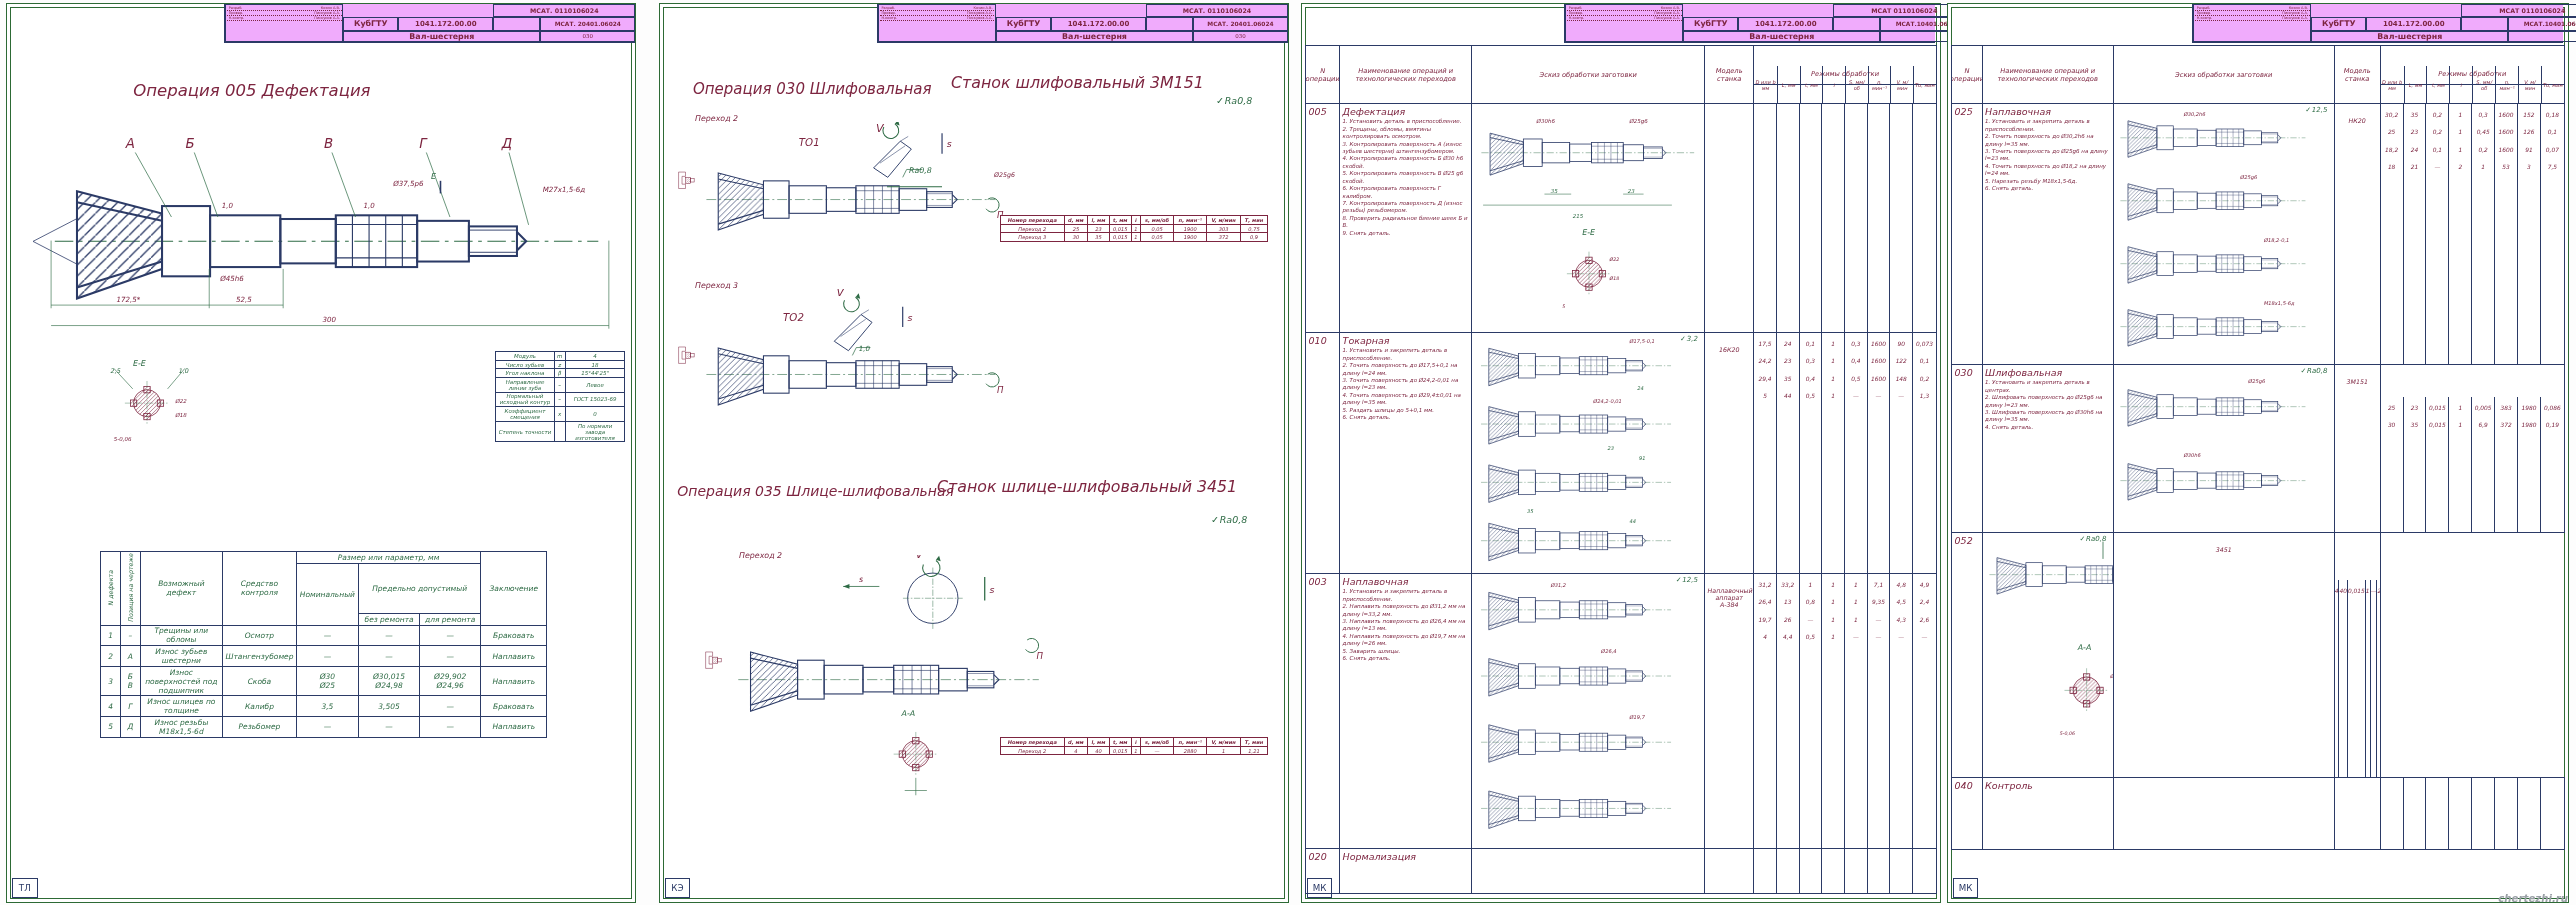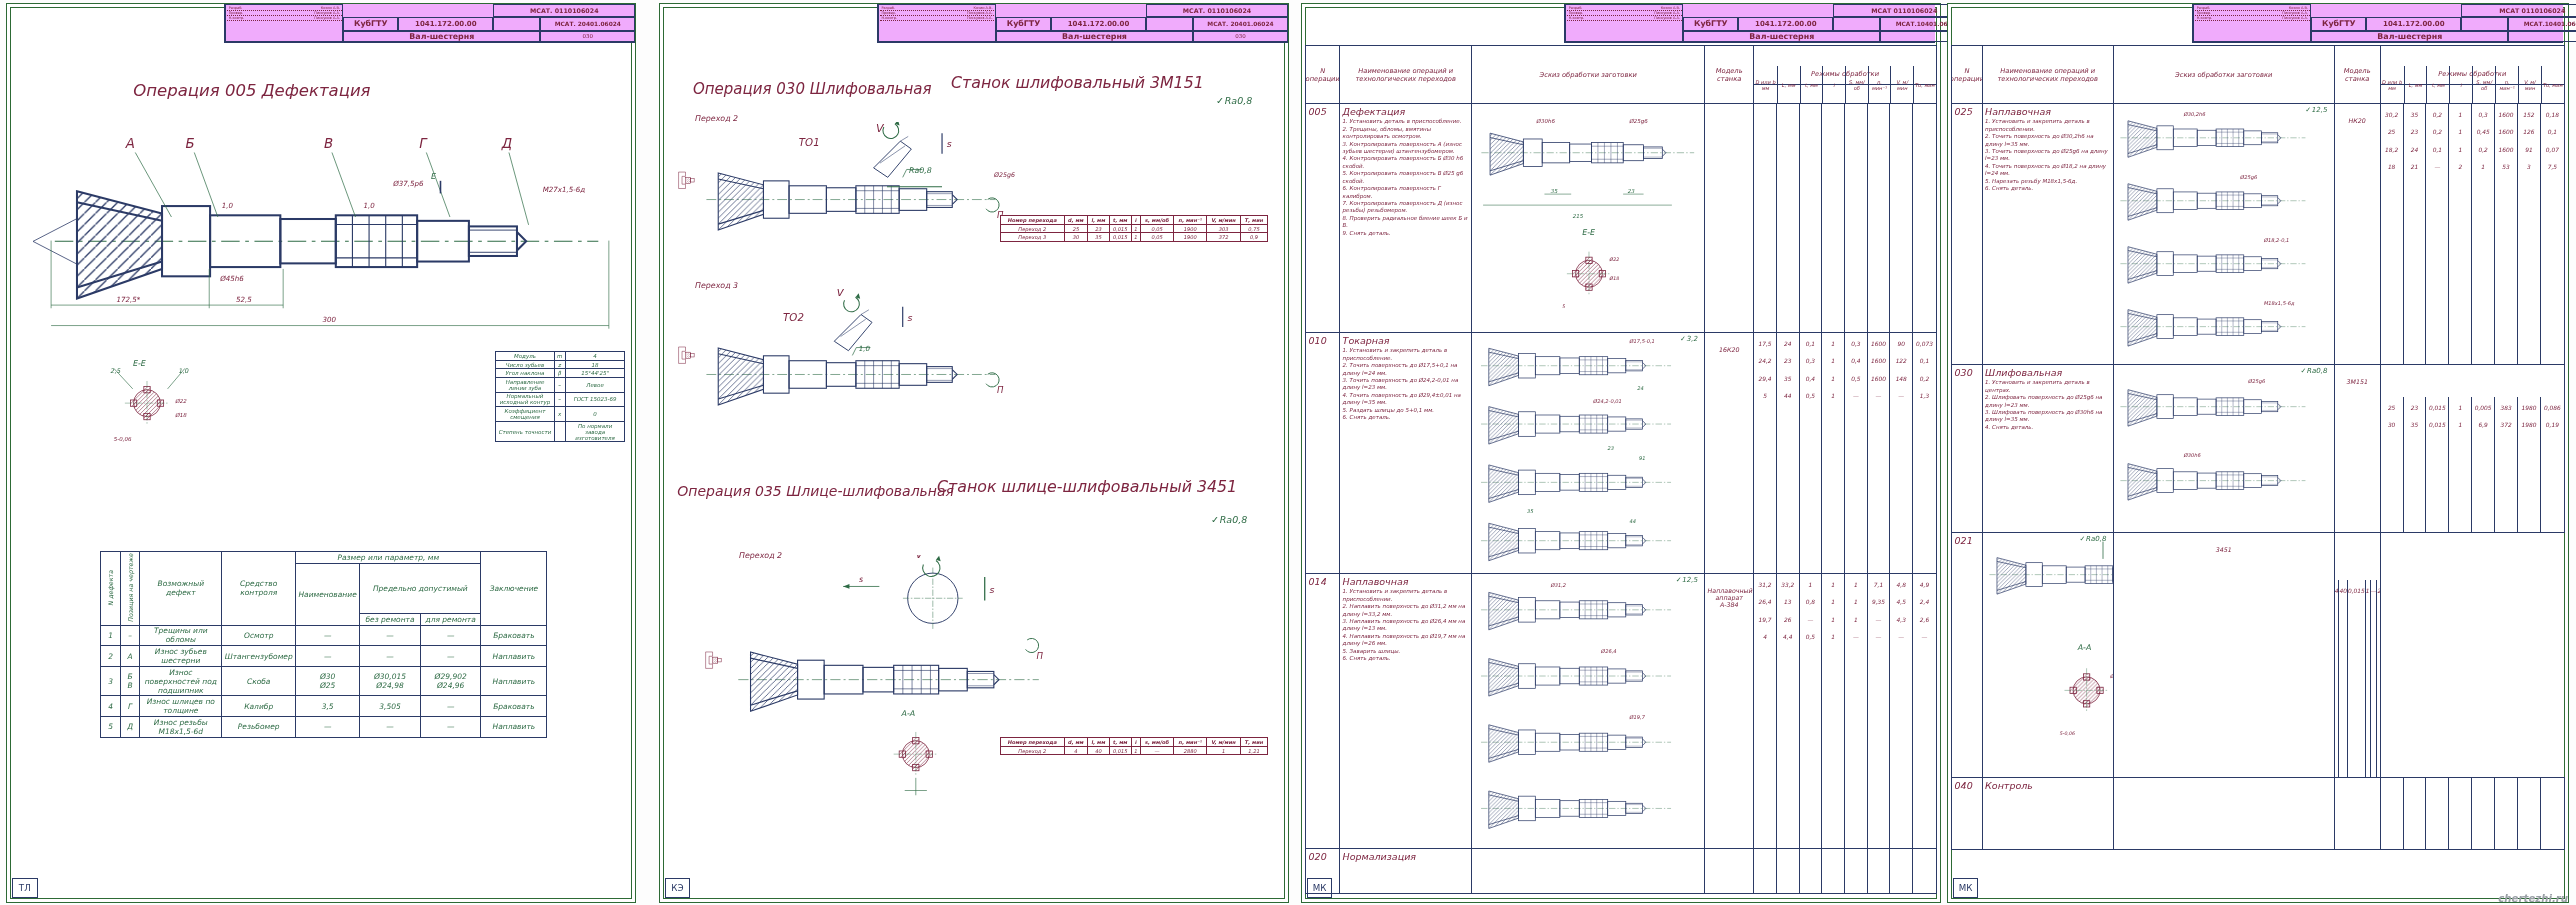--- a/index.html
+++ b/index.html
@@ -272,21 +272,21 @@
     <thead>
       <tr>
         <th rowspan="3" style="width:17.3px"><span class="rot">N дефекта</span></th>
         <th rowspan="3" style="width:17.3px"><span class="rot">Позиция на чертеже</span></th>
         <th rowspan="3" style="width:87px">Возможный дефект</th>
         <th rowspan="3" style="width:65px">Средство контроля</th>
         <th colspan="3">Размер или параметр, мм</th>
         <th rowspan="3" style="width:66px">Заключение</th>
       </tr>
       <tr>
-        <th rowspan="2" style="width:57px">Наименование</th>
+        <th rowspan="2" style="width:57px">Номинальный</th>
         <th colspan="2">Предельно допустимый</th>
       </tr>
       <tr>
         <th style="width:66px">без ремонта</th>
         <th style="width:66px">для ремонта</th>
       </tr>
     </thead>
     <tbody>
           <tr>
             <td>1</td>
@@ -738,21 +738,21 @@
                 <div>0,073</div>
                 <div>0,1</div>
                 <div>0,2</div>
                 <div>1,3</div>
               </div>
             </div>
       </div>
     </div>
 
     <div class="mkrow" style="grid-template-columns:35px 132px 233px 49px 1fr;height:274px">
-      <div class="mkcell opname">014</div>
+      <div class="mkcell opname">003</div>
       <div class="mkcell">
         <div class="opname">Наплавочная</div>
         <div class="opsteps pre">1. Установить и закрепить деталь в приспособлении.
 2. Наплавить поверхность до Ø31,2 мм на длину l=33,2 мм.
 3. Наплавить поверхность до Ø26,4 мм на длину l=13 мм.
 4. Наплавить поверхность до Ø19,7 мм на длину l=26 мм.
 5. Заварить шлицы.
 6. Снять деталь.</div>
       </div>
       <div class="mkcell">
@@ -1051,21 +1051,21 @@
               </div>
               <div class="vcol">
                 <div>0,086</div>
                 <div>0,19</div>
               </div>
             </div>
       </div>
     </div>
 
     <div class="mkrow" style="grid-template-columns:31.5px 131px 221px 46px 1fr;height:244px">
-      <div class="mkcell opname">021</div>
+      <div class="mkcell opname">052</div>
       <div class="mkcell">
         <div class="ra" style="position:absolute;right:6.3px;top:1.6px;font-size:7px">Ra0,8</div>
         <svg width="214" height="95" viewBox="0 0 272 120">
           <g transform="translate(4,14) scale(0.8)">
                 <use href="#sym-shaft"></use>
               </g>
           <line x1="150" y1="8" x2="150" y2="30" stroke="#2e6b45" stroke-width="1"></line>
           <line x1="170" y1="8" x2="170" y2="30" stroke="#2e6b45" stroke-width="1"></line>
         </svg>
         <div class="gt lbl" style="position:absolute;left:95px;top:110px">А-А</div>

